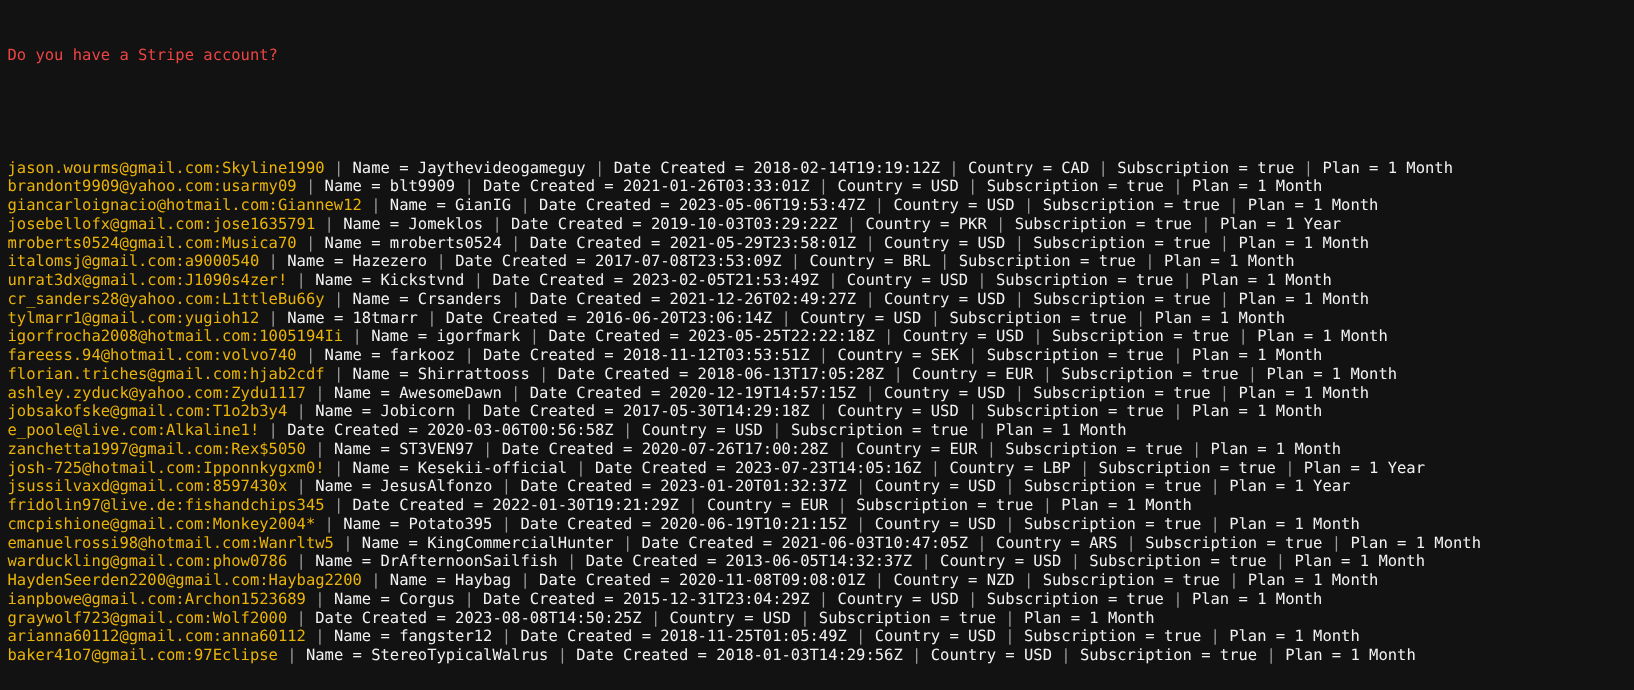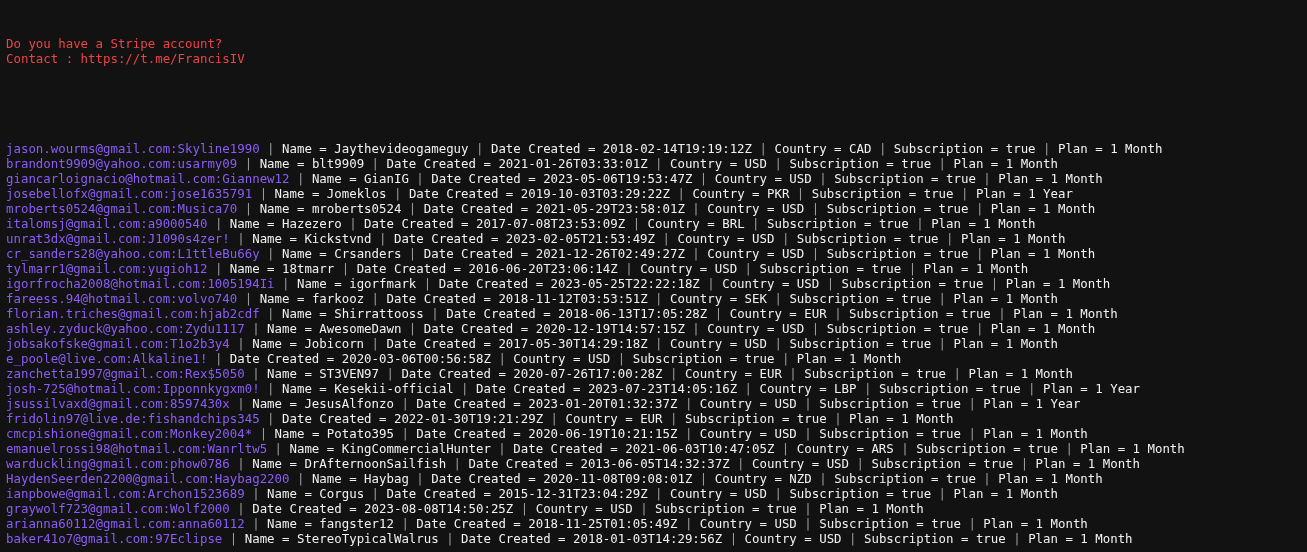--- a/index.html
+++ b/index.html
@@ -36,23 +36,23 @@
   .sep {
     color: #9a9a9a;
   }
   .field-key {
     color: #f2f2f2;
   }
   .field-val {
     color: #f2f2f2;
   }
   .cred {
-    color: #8b5cf6;
+    color: #eab308;
   }
 </style>
 </head>
 <body style="background: rgb(18, 18, 18);">
 
 <div id="terminal" style="color: rgb(242, 242, 242);">
-  <div id="banner-block"><div class="banner-line">Do you have a Stripe account?</div><div class="banner-line">Contact : https://t.me/FrancisIV</div></div>
+  <div id="banner-block"><div class="banner-line">Do you have a Stripe account?</div></div>
   <div class="spacer"></div>
   <div id="records-block"><div class="record-line"><span class="cred">jason.wourms@gmail.com:Skyline1990</span><span class="sep"> | </span><span class="field-key">Name = </span><span class="field-val">Jaythevideogameguy</span><span class="sep"> | </span><span class="field-key">Date Created = </span><span class="field-val">2018-02-14T19:19:12Z</span><span class="sep"> | </span><span class="field-key">Country = </span><span class="field-val">CAD</span><span class="sep"> | </span><span class="field-key">Subscription = </span><span class="field-val">true</span><span class="sep"> | </span><span class="field-key">Plan = </span><span class="field-val">1 Month</span></div><div class="record-line"><span class="cred">brandont9909@yahoo.com:usarmy09</span><span class="sep"> | </span><span class="field-key">Name = </span><span class="field-val">blt9909</span><span class="sep"> | </span><span class="field-key">Date Created = </span><span class="field-val">2021-01-26T03:33:01Z</span><span class="sep"> | </span><span class="field-key">Country = </span><span class="field-val">USD</span><span class="sep"> | </span><span class="field-key">Subscription = </span><span class="field-val">true</span><span class="sep"> | </span><span class="field-key">Plan = </span><span class="field-val">1 Month</span></div><div class="record-line"><span class="cred">giancarloignacio@hotmail.com:Giannew12</span><span class="sep"> | </span><span class="field-key">Name = </span><span class="field-val">GianIG</span><span class="sep"> | </span><span class="field-key">Date Created = </span><span class="field-val">2023-05-06T19:53:47Z</span><span class="sep"> | </span><span class="field-key">Country = </span><span class="field-val">USD</span><span class="sep"> | </span><span class="field-key">Subscription = </span><span class="field-val">true</span><span class="sep"> | </span><span class="field-key">Plan = </span><span class="field-val">1 Month</span></div><div class="record-line"><span class="cred">josebellofx@gmail.com:jose1635791</span><span class="sep"> | </span><span class="field-key">Name = </span><span class="field-val">Jomeklos</span><span class="sep"> | </span><span class="field-key">Date Created = </span><span class="field-val">2019-10-03T03:29:22Z</span><span class="sep"> | </span><span class="field-key">Country = </span><span class="field-val">PKR</span><span class="sep"> | </span><span class="field-key">Subscription = </span><span class="field-val">true</span><span class="sep"> | </span><span class="field-key">Plan = </span><span class="field-val">1 Year</span></div><div class="record-line"><span class="cred">mroberts0524@gmail.com:Musica70</span><span class="sep"> | </span><span class="field-key">Name = </span><span class="field-val">mroberts0524</span><span class="sep"> | </span><span class="field-key">Date Created = </span><span class="field-val">2021-05-29T23:58:01Z</span><span class="sep"> | </span><span class="field-key">Country = </span><span class="field-val">USD</span><span class="sep"> | </span><span class="field-key">Subscription = </span><span class="field-val">true</span><span class="sep"> | </span><span class="field-key">Plan = </span><span class="field-val">1 Month</span></div><div class="record-line"><span class="cred">italomsj@gmail.com:a9000540</span><span class="sep"> | </span><span class="field-key">Name = </span><span class="field-val">Hazezero</span><span class="sep"> | </span><span class="field-key">Date Created = </span><span class="field-val">2017-07-08T23:53:09Z</span><span class="sep"> | </span><span class="field-key">Country = </span><span class="field-val">BRL</span><span class="sep"> | </span><span class="field-key">Subscription = </span><span class="field-val">true</span><span class="sep"> | </span><span class="field-key">Plan = </span><span class="field-val">1 Month</span></div><div class="record-line"><span class="cred">unrat3dx@gmail.com:J1090s4zer!</span><span class="sep"> | </span><span class="field-key">Name = </span><span class="field-val">Kickstvnd</span><span class="sep"> | </span><span class="field-key">Date Created = </span><span class="field-val">2023-02-05T21:53:49Z</span><span class="sep"> | </span><span class="field-key">Country = </span><span class="field-val">USD</span><span class="sep"> | </span><span class="field-key">Subscription = </span><span class="field-val">true</span><span class="sep"> | </span><span class="field-key">Plan = </span><span class="field-val">1 Month</span></div><div class="record-line"><span class="cred">cr_sanders28@yahoo.com:L1ttleBu66y</span><span class="sep"> | </span><span class="field-key">Name = </span><span class="field-val">Crsanders</span><span class="sep"> | </span><span class="field-key">Date Created = </span><span class="field-val">2021-12-26T02:49:27Z</span><span class="sep"> | </span><span class="field-key">Country = </span><span class="field-val">USD</span><span class="sep"> | </span><span class="field-key">Subscription = </span><span class="field-val">true</span><span class="sep"> | </span><span class="field-key">Plan = </span><span class="field-val">1 Month</span></div><div class="record-line"><span class="cred">tylmarr1@gmail.com:yugioh12</span><span class="sep"> | </span><span class="field-key">Name = </span><span class="field-val">18tmarr</span><span class="sep"> | </span><span class="field-key">Date Created = </span><span class="field-val">2016-06-20T23:06:14Z</span><span class="sep"> | </span><span class="field-key">Country = </span><span class="field-val">USD</span><span class="sep"> | </span><span class="field-key">Subscription = </span><span class="field-val">true</span><span class="sep"> | </span><span class="field-key">Plan = </span><span class="field-val">1 Month</span></div><div class="record-line"><span class="cred">igorfrocha2008@hotmail.com:1005194Ii</span><span class="sep"> | </span><span class="field-key">Name = </span><span class="field-val">igorfmark</span><span class="sep"> | </span><span class="field-key">Date Created = </span><span class="field-val">2023-05-25T22:22:18Z</span><span class="sep"> | </span><span class="field-key">Country = </span><span class="field-val">USD</span><span class="sep"> | </span><span class="field-key">Subscription = </span><span class="field-val">true</span><span class="sep"> | </span><span class="field-key">Plan = </span><span class="field-val">1 Month</span></div><div class="record-line"><span class="cred">fareess.94@hotmail.com:volvo740</span><span class="sep"> | </span><span class="field-key">Name = </span><span class="field-val">farkooz</span><span class="sep"> | </span><span class="field-key">Date Created = </span><span class="field-val">2018-11-12T03:53:51Z</span><span class="sep"> | </span><span class="field-key">Country = </span><span class="field-val">SEK</span><span class="sep"> | </span><span class="field-key">Subscription = </span><span class="field-val">true</span><span class="sep"> | </span><span class="field-key">Plan = </span><span class="field-val">1 Month</span></div><div class="record-line"><span class="cred">florian.triches@gmail.com:hjab2cdf</span><span class="sep"> | </span><span class="field-key">Name = </span><span class="field-val">Shirrattooss</span><span class="sep"> | </span><span class="field-key">Date Created = </span><span class="field-val">2018-06-13T17:05:28Z</span><span class="sep"> | </span><span class="field-key">Country = </span><span class="field-val">EUR</span><span class="sep"> | </span><span class="field-key">Subscription = </span><span class="field-val">true</span><span class="sep"> | </span><span class="field-key">Plan = </span><span class="field-val">1 Month</span></div><div class="record-line"><span class="cred">ashley.zyduck@yahoo.com:Zydu1117</span><span class="sep"> | </span><span class="field-key">Name = </span><span class="field-val">AwesomeDawn</span><span class="sep"> | </span><span class="field-key">Date Created = </span><span class="field-val">2020-12-19T14:57:15Z</span><span class="sep"> | </span><span class="field-key">Country = </span><span class="field-val">USD</span><span class="sep"> | </span><span class="field-key">Subscription = </span><span class="field-val">true</span><span class="sep"> | </span><span class="field-key">Plan = </span><span class="field-val">1 Month</span></div><div class="record-line"><span class="cred">jobsakofske@gmail.com:T1o2b3y4</span><span class="sep"> | </span><span class="field-key">Name = </span><span class="field-val">Jobicorn</span><span class="sep"> | </span><span class="field-key">Date Created = </span><span class="field-val">2017-05-30T14:29:18Z</span><span class="sep"> | </span><span class="field-key">Country = </span><span class="field-val">USD</span><span class="sep"> | </span><span class="field-key">Subscription = </span><span class="field-val">true</span><span class="sep"> | </span><span class="field-key">Plan = </span><span class="field-val">1 Month</span></div><div class="record-line"><span class="cred">e_poole@live.com:Alkaline1!</span><span class="sep"> | </span><span class="field-key">Date Created = </span><span class="field-val">2020-03-06T00:56:58Z</span><span class="sep"> | </span><span class="field-key">Country = </span><span class="field-val">USD</span><span class="sep"> | </span><span class="field-key">Subscription = </span><span class="field-val">true</span><span class="sep"> | </span><span class="field-key">Plan = </span><span class="field-val">1 Month</span></div><div class="record-line"><span class="cred">zanchetta1997@gmail.com:Rex$5050</span><span class="sep"> | </span><span class="field-key">Name = </span><span class="field-val">ST3VEN97</span><span class="sep"> | </span><span class="field-key">Date Created = </span><span class="field-val">2020-07-26T17:00:28Z</span><span class="sep"> | </span><span class="field-key">Country = </span><span class="field-val">EUR</span><span class="sep"> | </span><span class="field-key">Subscription = </span><span class="field-val">true</span><span class="sep"> | </span><span class="field-key">Plan = </span><span class="field-val">1 Month</span></div><div class="record-line"><span class="cred">josh-725@hotmail.com:Ipponnkygxm0!</span><span class="sep"> | </span><span class="field-key">Name = </span><span class="field-val">Kesekii-official</span><span class="sep"> | </span><span class="field-key">Date Created = </span><span class="field-val">2023-07-23T14:05:16Z</span><span class="sep"> | </span><span class="field-key">Country = </span><span class="field-val">LBP</span><span class="sep"> | </span><span class="field-key">Subscription = </span><span class="field-val">true</span><span class="sep"> | </span><span class="field-key">Plan = </span><span class="field-val">1 Year</span></div><div class="record-line"><span class="cred">jsussilvaxd@gmail.com:8597430x</span><span class="sep"> | </span><span class="field-key">Name = </span><span class="field-val">JesusAlfonzo</span><span class="sep"> | </span><span class="field-key">Date Created = </span><span class="field-val">2023-01-20T01:32:37Z</span><span class="sep"> | </span><span class="field-key">Country = </span><span class="field-val">USD</span><span class="sep"> | </span><span class="field-key">Subscription = </span><span class="field-val">true</span><span class="sep"> | </span><span class="field-key">Plan = </span><span class="field-val">1 Year</span></div><div class="record-line"><span class="cred">fridolin97@live.de:fishandchips345</span><span class="sep"> | </span><span class="field-key">Date Created = </span><span class="field-val">2022-01-30T19:21:29Z</span><span class="sep"> | </span><span class="field-key">Country = </span><span class="field-val">EUR</span><span class="sep"> | </span><span class="field-key">Subscription = </span><span class="field-val">true</span><span class="sep"> | </span><span class="field-key">Plan = </span><span class="field-val">1 Month</span></div><div class="record-line"><span class="cred">cmcpishione@gmail.com:Monkey2004*</span><span class="sep"> | </span><span class="field-key">Name = </span><span class="field-val">Potato395</span><span class="sep"> | </span><span class="field-key">Date Created = </span><span class="field-val">2020-06-19T10:21:15Z</span><span class="sep"> | </span><span class="field-key">Country = </span><span class="field-val">USD</span><span class="sep"> | </span><span class="field-key">Subscription = </span><span class="field-val">true</span><span class="sep"> | </span><span class="field-key">Plan = </span><span class="field-val">1 Month</span></div><div class="record-line"><span class="cred">emanuelrossi98@hotmail.com:Wanrltw5</span><span class="sep"> | </span><span class="field-key">Name = </span><span class="field-val">KingCommercialHunter</span><span class="sep"> | </span><span class="field-key">Date Created = </span><span class="field-val">2021-06-03T10:47:05Z</span><span class="sep"> | </span><span class="field-key">Country = </span><span class="field-val">ARS</span><span class="sep"> | </span><span class="field-key">Subscription = </span><span class="field-val">true</span><span class="sep"> | </span><span class="field-key">Plan = </span><span class="field-val">1 Month</span></div><div class="record-line"><span class="cred">warduckling@gmail.com:phow0786</span><span class="sep"> | </span><span class="field-key">Name = </span><span class="field-val">DrAfternoonSailfish</span><span class="sep"> | </span><span class="field-key">Date Created = </span><span class="field-val">2013-06-05T14:32:37Z</span><span class="sep"> | </span><span class="field-key">Country = </span><span class="field-val">USD</span><span class="sep"> | </span><span class="field-key">Subscription = </span><span class="field-val">true</span><span class="sep"> | </span><span class="field-key">Plan = </span><span class="field-val">1 Month</span></div><div class="record-line"><span class="cred">HaydenSeerden2200@gmail.com:Haybag2200</span><span class="sep"> | </span><span class="field-key">Name = </span><span class="field-val">Haybag</span><span class="sep"> | </span><span class="field-key">Date Created = </span><span class="field-val">2020-11-08T09:08:01Z</span><span class="sep"> | </span><span class="field-key">Country = </span><span class="field-val">NZD</span><span class="sep"> | </span><span class="field-key">Subscription = </span><span class="field-val">true</span><span class="sep"> | </span><span class="field-key">Plan = </span><span class="field-val">1 Month</span></div><div class="record-line"><span class="cred">ianpbowe@gmail.com:Archon1523689</span><span class="sep"> | </span><span class="field-key">Name = </span><span class="field-val">Corgus</span><span class="sep"> | </span><span class="field-key">Date Created = </span><span class="field-val">2015-12-31T23:04:29Z</span><span class="sep"> | </span><span class="field-key">Country = </span><span class="field-val">USD</span><span class="sep"> | </span><span class="field-key">Subscription = </span><span class="field-val">true</span><span class="sep"> | </span><span class="field-key">Plan = </span><span class="field-val">1 Month</span></div><div class="record-line"><span class="cred">graywolf723@gmail.com:Wolf2000</span><span class="sep"> | </span><span class="field-key">Date Created = </span><span class="field-val">2023-08-08T14:50:25Z</span><span class="sep"> | </span><span class="field-key">Country = </span><span class="field-val">USD</span><span class="sep"> | </span><span class="field-key">Subscription = </span><span class="field-val">true</span><span class="sep"> | </span><span class="field-key">Plan = </span><span class="field-val">1 Month</span></div><div class="record-line"><span class="cred">arianna60112@gmail.com:anna60112</span><span class="sep"> | </span><span class="field-key">Name = </span><span class="field-val">fangster12</span><span class="sep"> | </span><span class="field-key">Date Created = </span><span class="field-val">2018-11-25T01:05:49Z</span><span class="sep"> | </span><span class="field-key">Country = </span><span class="field-val">USD</span><span class="sep"> | </span><span class="field-key">Subscription = </span><span class="field-val">true</span><span class="sep"> | </span><span class="field-key">Plan = </span><span class="field-val">1 Month</span></div><div class="record-line"><span class="cred">baker41o7@gmail.com:97Eclipse</span><span class="sep"> | </span><span class="field-key">Name = </span><span class="field-val">StereoTypicalWalrus</span><span class="sep"> | </span><span class="field-key">Date Created = </span><span class="field-val">2018-01-03T14:29:56Z</span><span class="sep"> | </span><span class="field-key">Country = </span><span class="field-val">USD</span><span class="sep"> | </span><span class="field-key">Subscription = </span><span class="field-val">true</span><span class="sep"> | </span><span class="field-key">Plan = </span><span class="field-val">1 Month</span></div></div>
 </div>
 
 </body></html>

